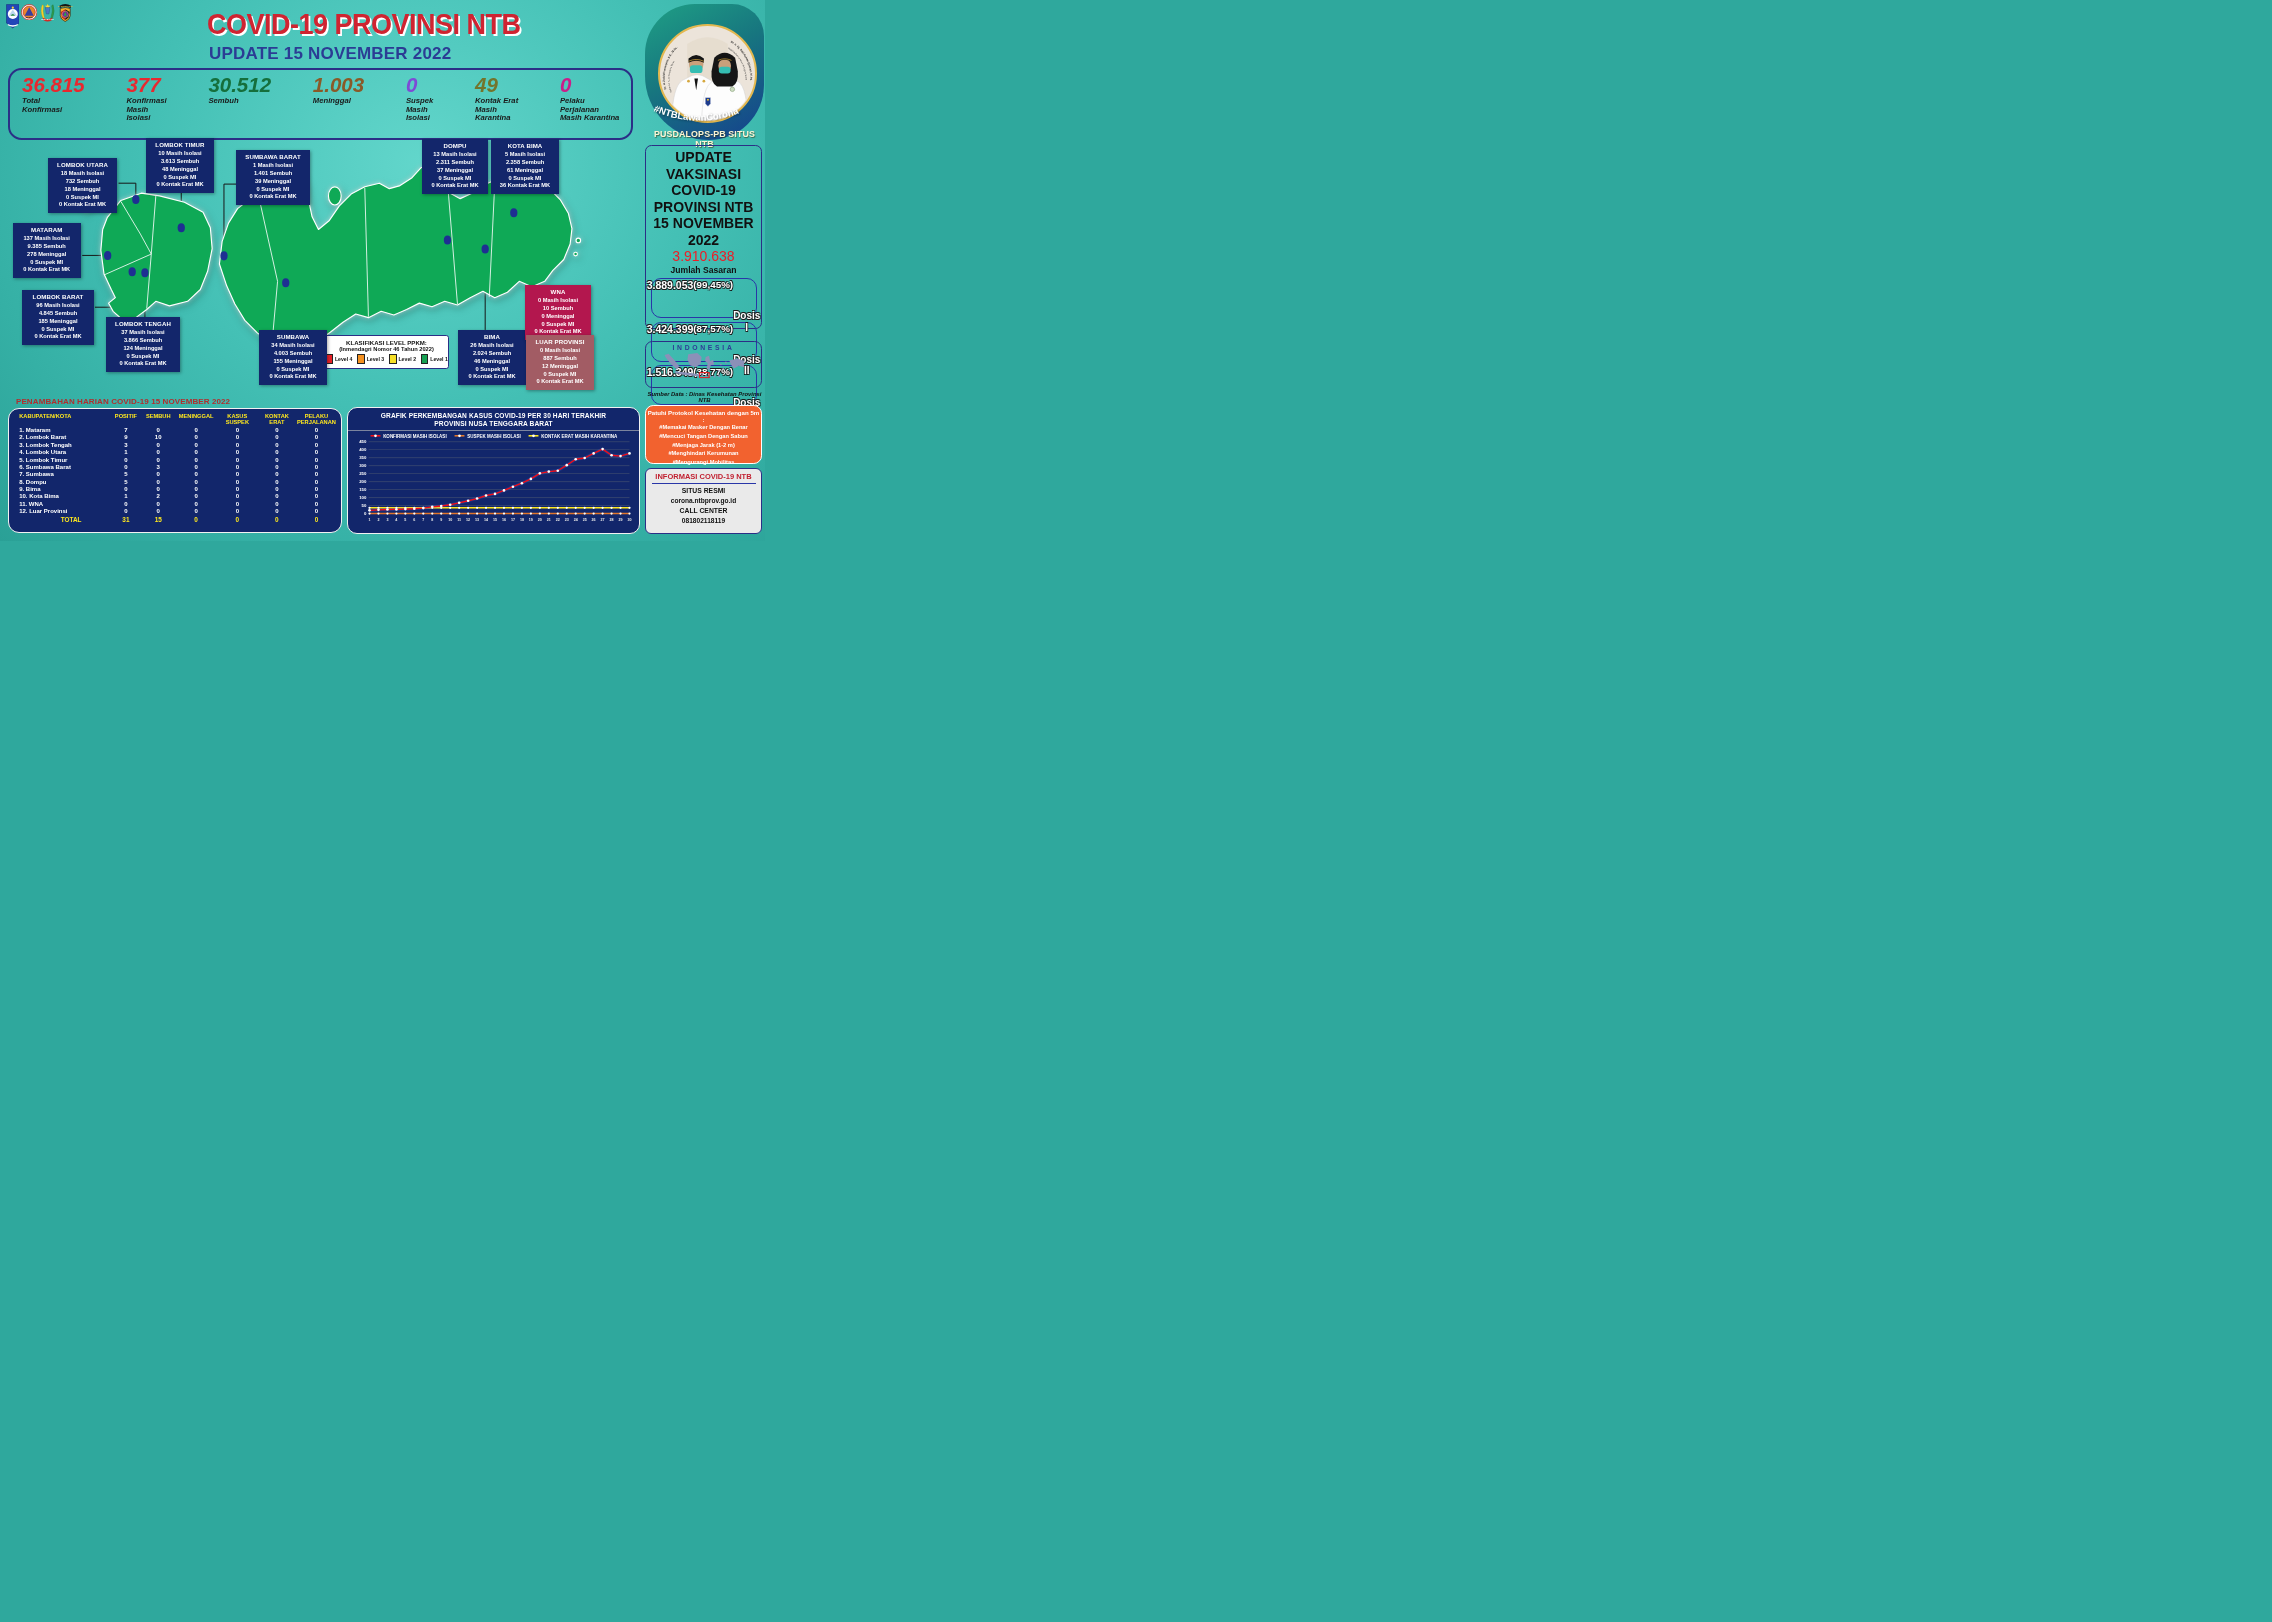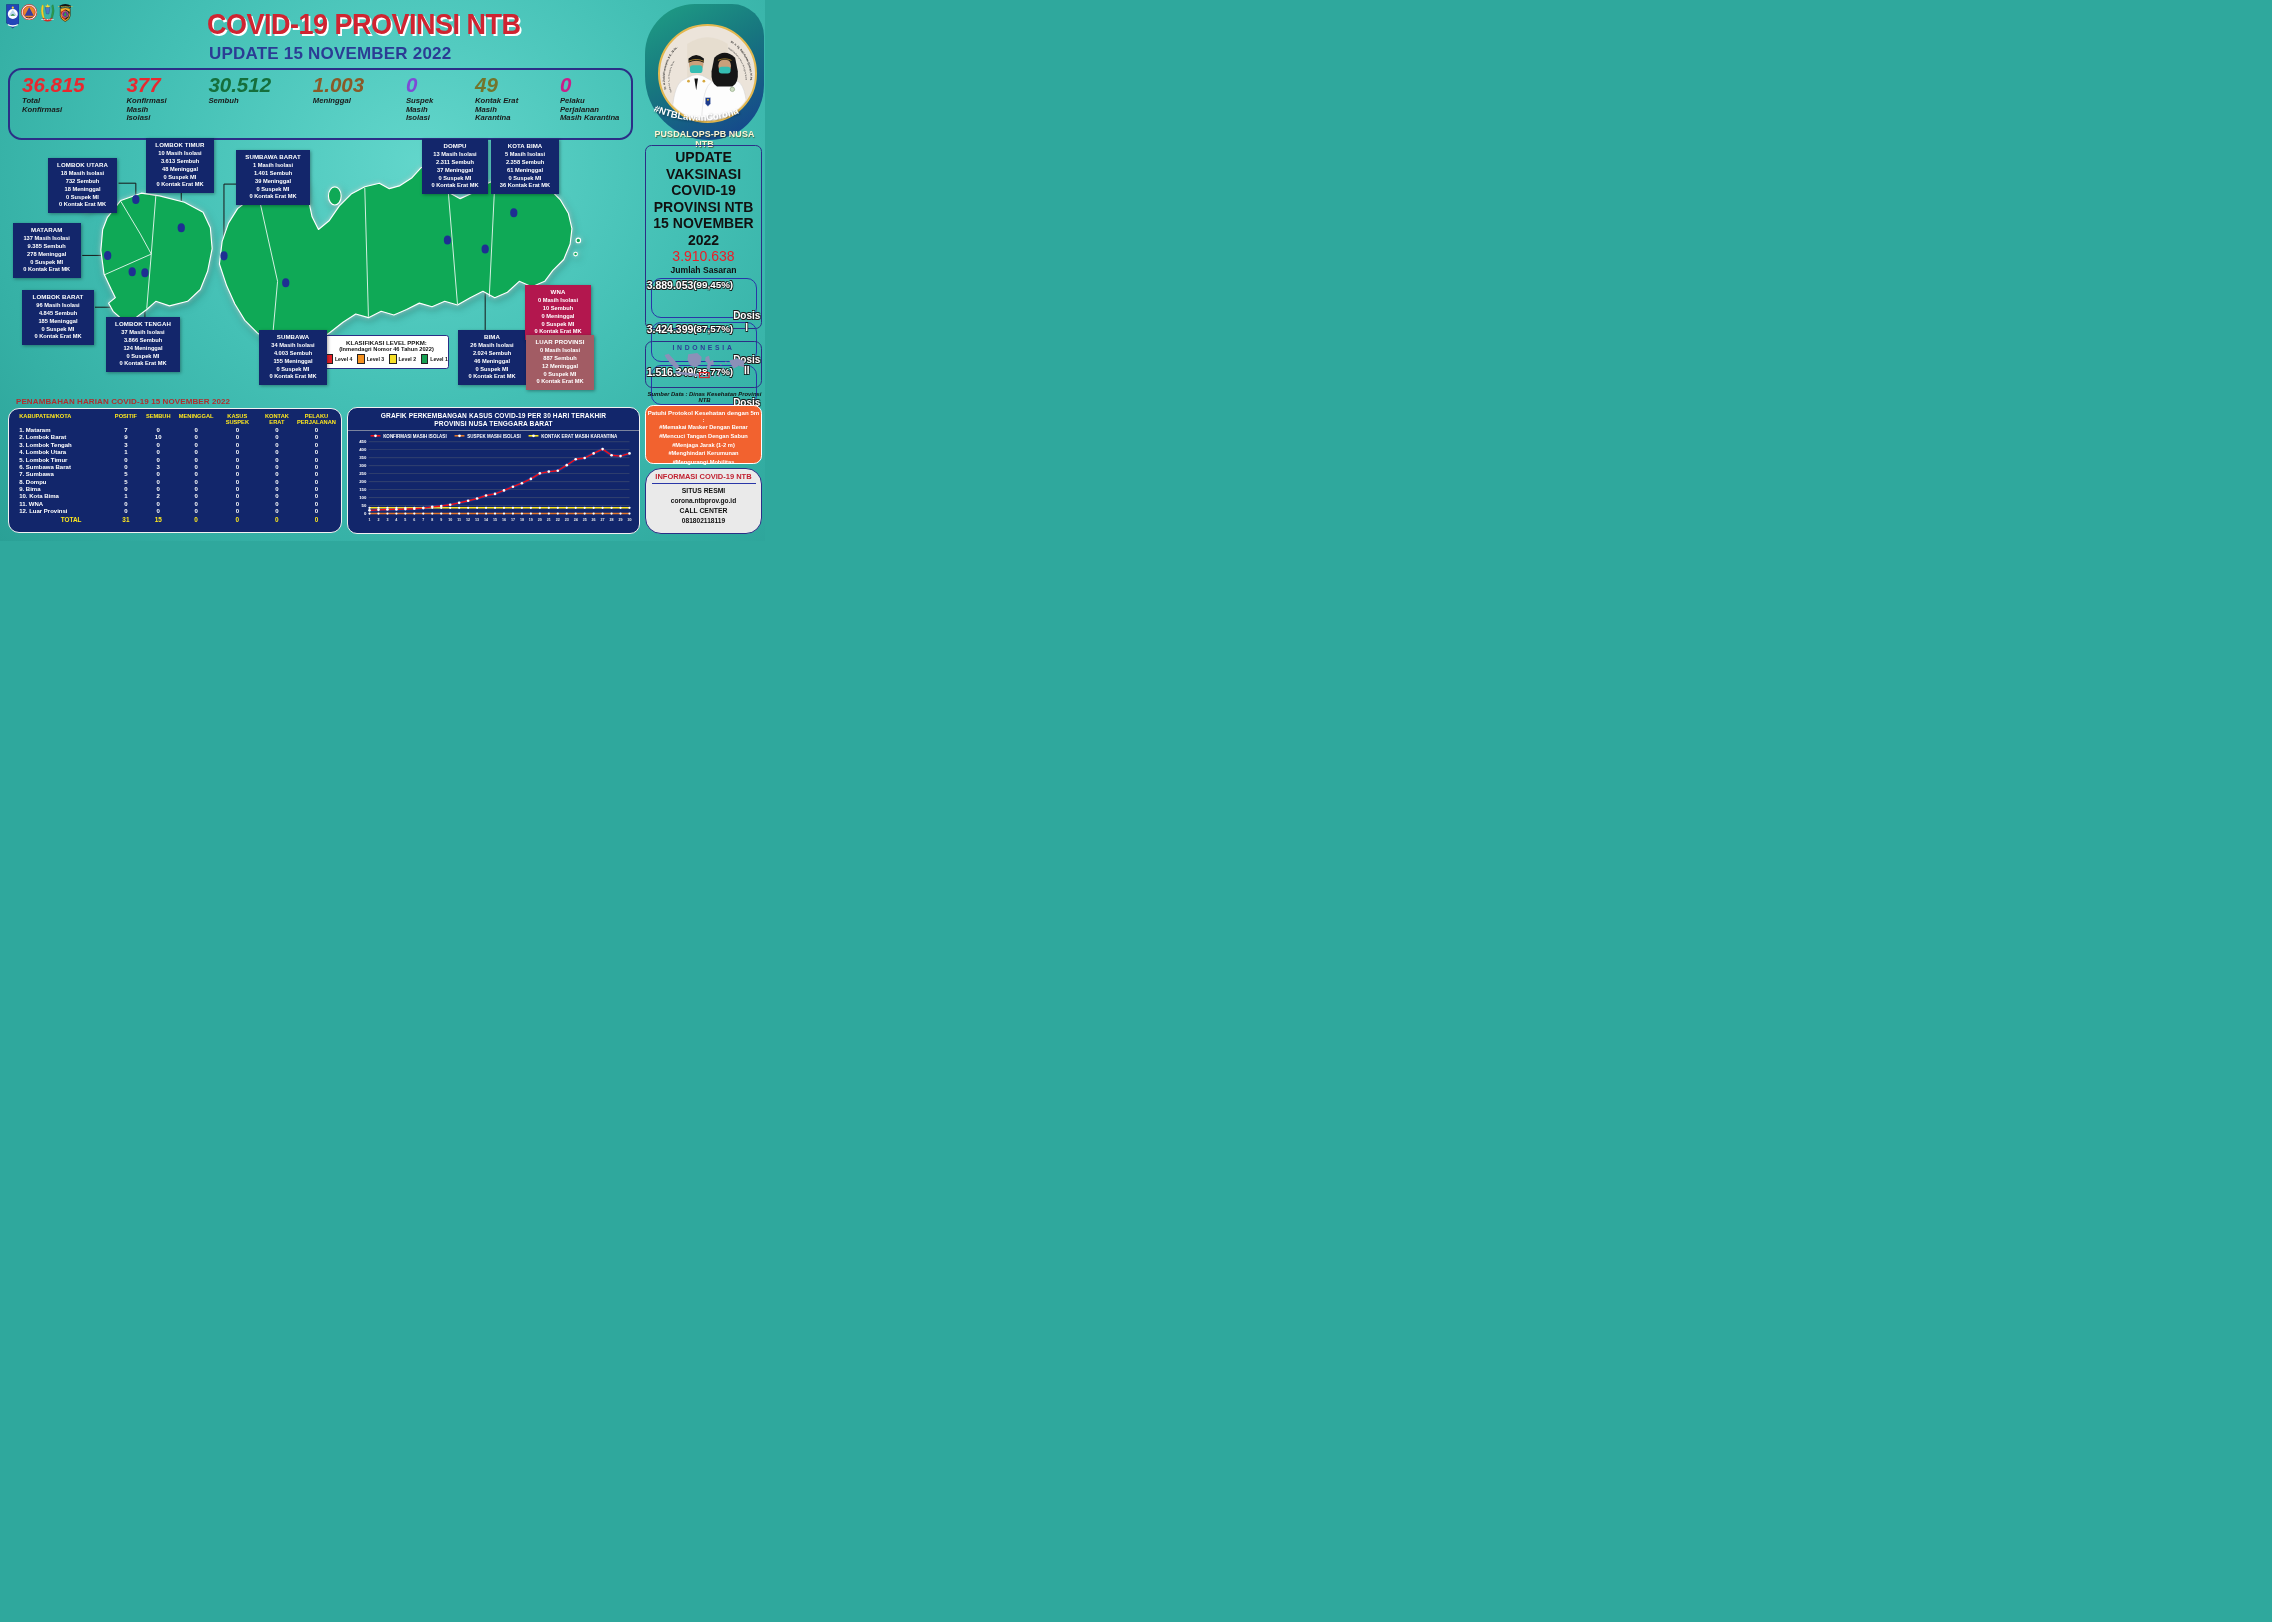--- a/index.html
+++ b/index.html
@@ -67,21 +67,21 @@
   #indo-box{left:645px;top:341px;width:117px;height:47px;border:1.8px solid #2b2f86;border-radius:7.3px;
     box-sizing:border-box;text-align:center;padding-top:2.3px;}
   #indo-label{font-size:6.8px;font-weight:700;color:#2c3e96;letter-spacing:2.7px;}
   #source-label{left:643px;top:391px;width:123px;text-align:center;font-size:5.9px;font-style:italic;
     font-weight:700;color:#111;}
   #protocol-box{left:645px;top:405px;width:117px;height:59px;background:#f2622f;border:1.4px solid #fff;
     border-radius:8.2px;box-sizing:border-box;text-align:center;color:#fff;padding-top:3.2px;}
   #protocol-title{font-size:6.1px;font-weight:900;}
   .proto{font-size:5.7px;font-weight:700;line-height:1.52;}
   #info-box{left:645px;top:468px;width:117px;height:66px;background:#eaeaea;border:1.8px solid #2b2f86;
-    border-radius:16px;box-sizing:border-box;text-align:center;padding-top:3.2px;}
+    border-radius:6px;box-sizing:border-box;text-align:center;padding-top:3.2px;}
   #info-title{font-size:7.5px;font-weight:900;color:#c11f2f;}
   #info-hr{border:none;border-top:1.4px solid #2936a8;margin:1.8px 5.5px 2.3px 5.5px;}
   .info-l{font-size:6.8px;font-weight:900;color:#111;line-height:1.45;}
   .info-v{font-size:6.6px;font-weight:700;color:#111;line-height:1.45;}
 </style>
 </head>
 <body>
 
 <div id="canvas">
 
@@ -595,21 +595,21 @@
     </svg>
   </div>
   <svg class="abs" id="hashtag-svg" viewBox="0 0 262 300">
     <defs>
         <path id="htArc" d="M 18 236 Q 131 284 246 224"></path>
       </defs>
     <text font-size="21" font-weight="900" fill="#ffffff" style="text-shadow:1px 1px 2px rgba(0,0,0,.4)">
       <textPath href="#htArc">#NTBLawanCorona</textPath>
     </text>
   </svg>
-  <div class="abs" id="org-label">PUSDALOPS-PB NUSA NTB</div>
+  <div class="abs" id="org-label">PUSDALOPS-PB SITUS NTB</div>
 
   <div class="abs" id="vax-box">
     <div class="vax-t">UPDATE VAKSINASI</div>
     <div class="vax-t">COVID-19 PROVINSI NTB</div>
     <div class="vax-t">15 NOVEMBER 2022</div>
     <div id="vax-number">3.910.638</div>
     <div id="vax-target-label">Jumlah Sasaran</div>
     <div id="dose-list">
         <div class="dose">
           <div class="dv">3.889.053</div>

